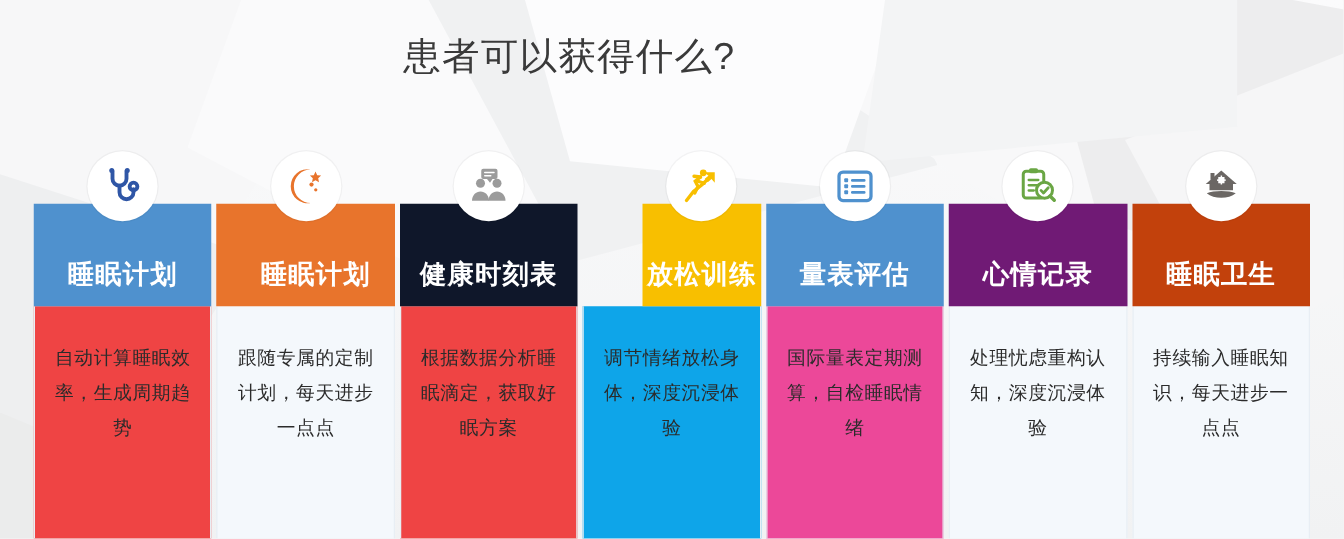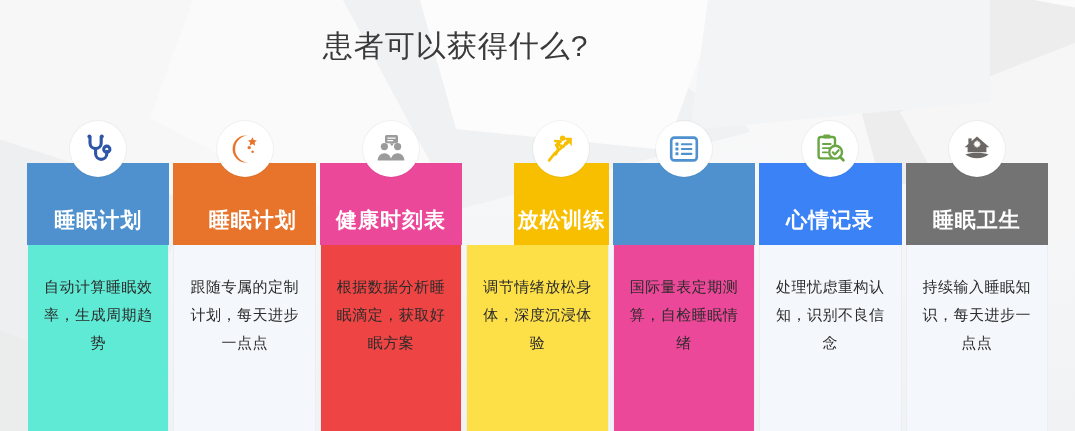--- a/index.html
+++ b/index.html
@@ -175,21 +175,21 @@
               <path d="M9 5 v6 a5.6 5.6 0 0 0 11.2 0 V5"></path>
               <path d="M14.6 16.6 v5.2 a5.6 5.6 0 0 0 11.2 0 v-2.4"></path>
             </g>
             <circle cx="25.8" cy="17.2" r="3.1" fill="none" stroke="#2f56a6" stroke-width="3.1"></circle>
             <circle cx="8.4" cy="4.4" r="2" fill="#2f56a6"></circle>
             <circle cx="20.8" cy="4.4" r="2" fill="#2f56a6"></circle>
           </svg>
         </div>
         <div class="card-title">睡眠计划</div>
       </div>
-      <div class="card-body" style="background: #5eead4;">
+      <div class="card-body" style="background: #ef4444;">
         <div class="card-desc">自动计算睡眠效率，生成周期趋势</div>
       </div>
     </div>
 
     <div class="card">
       <div class="card-head" style="background: rgb(232, 116, 44); padding-left: 16px;">
         <div class="icon-badge">
           <svg width="34" height="34" viewBox="0 0 34 34">
             <path d="M20.5 3.6 A13.6 13.6 0 1 0 20.5 30.4 A11.2 11.2 0 1 1 20.5 3.6 Z" fill="#e8742c"></path>
             <path d="M24.4 5.2 l1.35 2.9 3.15.35 -2.35 2.15 .65 3.1 -2.8-1.6 -2.8 1.6 .65-3.1 -2.35-2.15 3.15-.35 Z" fill="#e8742c"></path>
@@ -198,21 +198,21 @@
           </svg>
         </div>
         <div class="card-title">睡眠计划</div>
       </div>
       <div class="card-body" style="background: rgb(244, 248, 252);">
         <div class="card-desc">跟随专属的定制计划，每天进步一点点</div>
       </div>
     </div>
 
     <div class="card">
-      <div class="card-head" style="background: #ec4899;">
+      <div class="card-head" style="background: #0f172a;">
         <div class="icon-badge">
           <svg width="34" height="34" viewBox="0 0 34 34">
             <g fill="#9b9b9b">
               <rect x="11" y="3" width="13" height="8.2" rx="1.6"></rect>
               <path d="M15.6 11.2 l2.4 3 2-3 Z"></path>
               <circle cx="10.4" cy="14.6" r="3.6"></circle>
               <path d="M3.6 28.6 c0-4.3 3.1-7.4 6.8-7.4 s6.8 3.1 6.8 7.4 Z"></path>
               <circle cx="23.6" cy="14.6" r="3.6"></circle>
               <path d="M16.8 28.6 c0-4.3 3.1-7.4 6.8-7.4 s6.8 3.1 6.8 7.4 Z"></path>
             </g>
@@ -238,71 +238,72 @@
               <path d="M14.4 13 l5 1.6"></path>
               <path d="M16.4 9.6 l-5.2 -0.6"></path>
               <path d="M5.2 28.4 l5.6 -7.2 7 -5.6 6.6 -6.4"></path>
             </g>
             <circle cx="18.6" cy="6.2" r="2.7" fill="#f8bf00"></circle>
             <path d="M19.2 5.8 l8.6 0 0 8.4 -2.6 -3.1 -3 2.6 -2.4-2.8 3-2.4 Z" fill="#f8bf00"></path>
           </svg>
         </div>
         <div class="card-title">放松训练</div>
       </div>
-      <div class="card-body" style="background: #fde047; text-align: center;">
+      <div class="card-body" style="background: #0ea5e9; text-align: center;">
         <div class="card-desc">调节情绪放松身体，深度沉浸体验</div>
       </div>
     </div>
 
     <div class="card">
       <div class="card-head" style="background: rgb(79, 145, 206);">
         <div class="icon-badge">
           <svg width="34" height="34" viewBox="0 0 34 34">
             <rect x="4.2" y="5.6" width="25.6" height="22.8" rx="3.2" fill="none" stroke="#4f91ce" stroke-width="2.6"></rect>
             <g fill="#4f91ce">
               <rect x="8.4" y="10.6" width="3.1" height="3.1" rx="0.7"></rect>
               <rect x="8.4" y="15.4" width="3.1" height="3.1" rx="0.7"></rect>
               <rect x="8.4" y="20.2" width="3.1" height="3.1" rx="0.7"></rect>
               <rect x="13.8" y="11.2" width="11.6" height="2.1" rx="1"></rect>
               <rect x="13.8" y="16" width="11.6" height="2.1" rx="1"></rect>
               <rect x="13.8" y="20.8" width="11.6" height="2.1" rx="1"></rect>
             </g>
           </svg>
         </div>
+        <div class="card-title">量表评估</div>
       </div>
       <div class="card-body" style="background: #ec4899;">
         <div class="card-desc">国际量表定期测算，自检睡眠情绪</div>
       </div>
     </div>
 
     <div class="card">
-      <div class="card-head" style="background: #3b82f6;">
+      <div class="card-head" style="background: #701a75;">
         <div class="icon-badge">
           <svg width="34" height="34" viewBox="0 0 34 34">
             <rect x="5.6" y="5" width="16.4" height="21.4" rx="2.4" fill="none" stroke="#6aa644" stroke-width="2.4"></rect>
             <rect x="10.2" y="2.6" width="7.2" height="4" rx="1.4" fill="#6aa644"></rect>
             <g fill="#6aa644">
               <rect x="9" y="11" width="9.6" height="1.9" rx="0.9"></rect>
               <rect x="9" y="15.2" width="9.6" height="1.9" rx="0.9"></rect>
               <rect x="9" y="19.4" width="6" height="1.9" rx="0.9"></rect>
             </g>
             <circle cx="22.6" cy="20.2" r="6.4" fill="#ffffff" stroke="#6aa644" stroke-width="2.4"></circle>
             <path d="M19.8 20.3 l2 2.1 3.8 -4.2" fill="none" stroke="#6aa644" stroke-width="2.2" stroke-linecap="round" stroke-linejoin="round"></path>
             <path d="M27 24.8 l3.4 3.4" stroke="#6aa644" stroke-width="2.8" stroke-linecap="round"></path>
           </svg>
         </div>
         <div class="card-title">心情记录</div>
       </div>
       <div class="card-body" style="background: rgb(244, 248, 252);">
-        <div class="card-desc">处理忧虑重构认知，识别不良信念</div>
-      </div>
-    </div>
-
-    <div class="card">
-      <div class="card-head" style="background: #737373;">
+        <div class="card-desc">处理忧虑重构认知，深度沉浸体验</div>
+      </div>
+    </div>
+
+    <div class="card">
+      <div class="card-head" style="background: #c2410c;">
         <div class="icon-badge">
           <svg width="34" height="34" viewBox="0 0 34 34">
             <g fill="#6b6764">
               <path d="M17 4.4 L29.4 15.2 H4.6 Z"></path>
               <rect x="7.6" y="14.6" width="18.8" height="5.6"></rect>
               <rect x="8.4" y="6.4" width="3.2" height="5.4"></rect>
             </g>
             <g fill="#ffffff">
               <rect x="14.6" y="9.6" width="5" height="5"></rect>
               <rect x="16.5" y="8.4" width="1.2" height="7.2"></rect>

